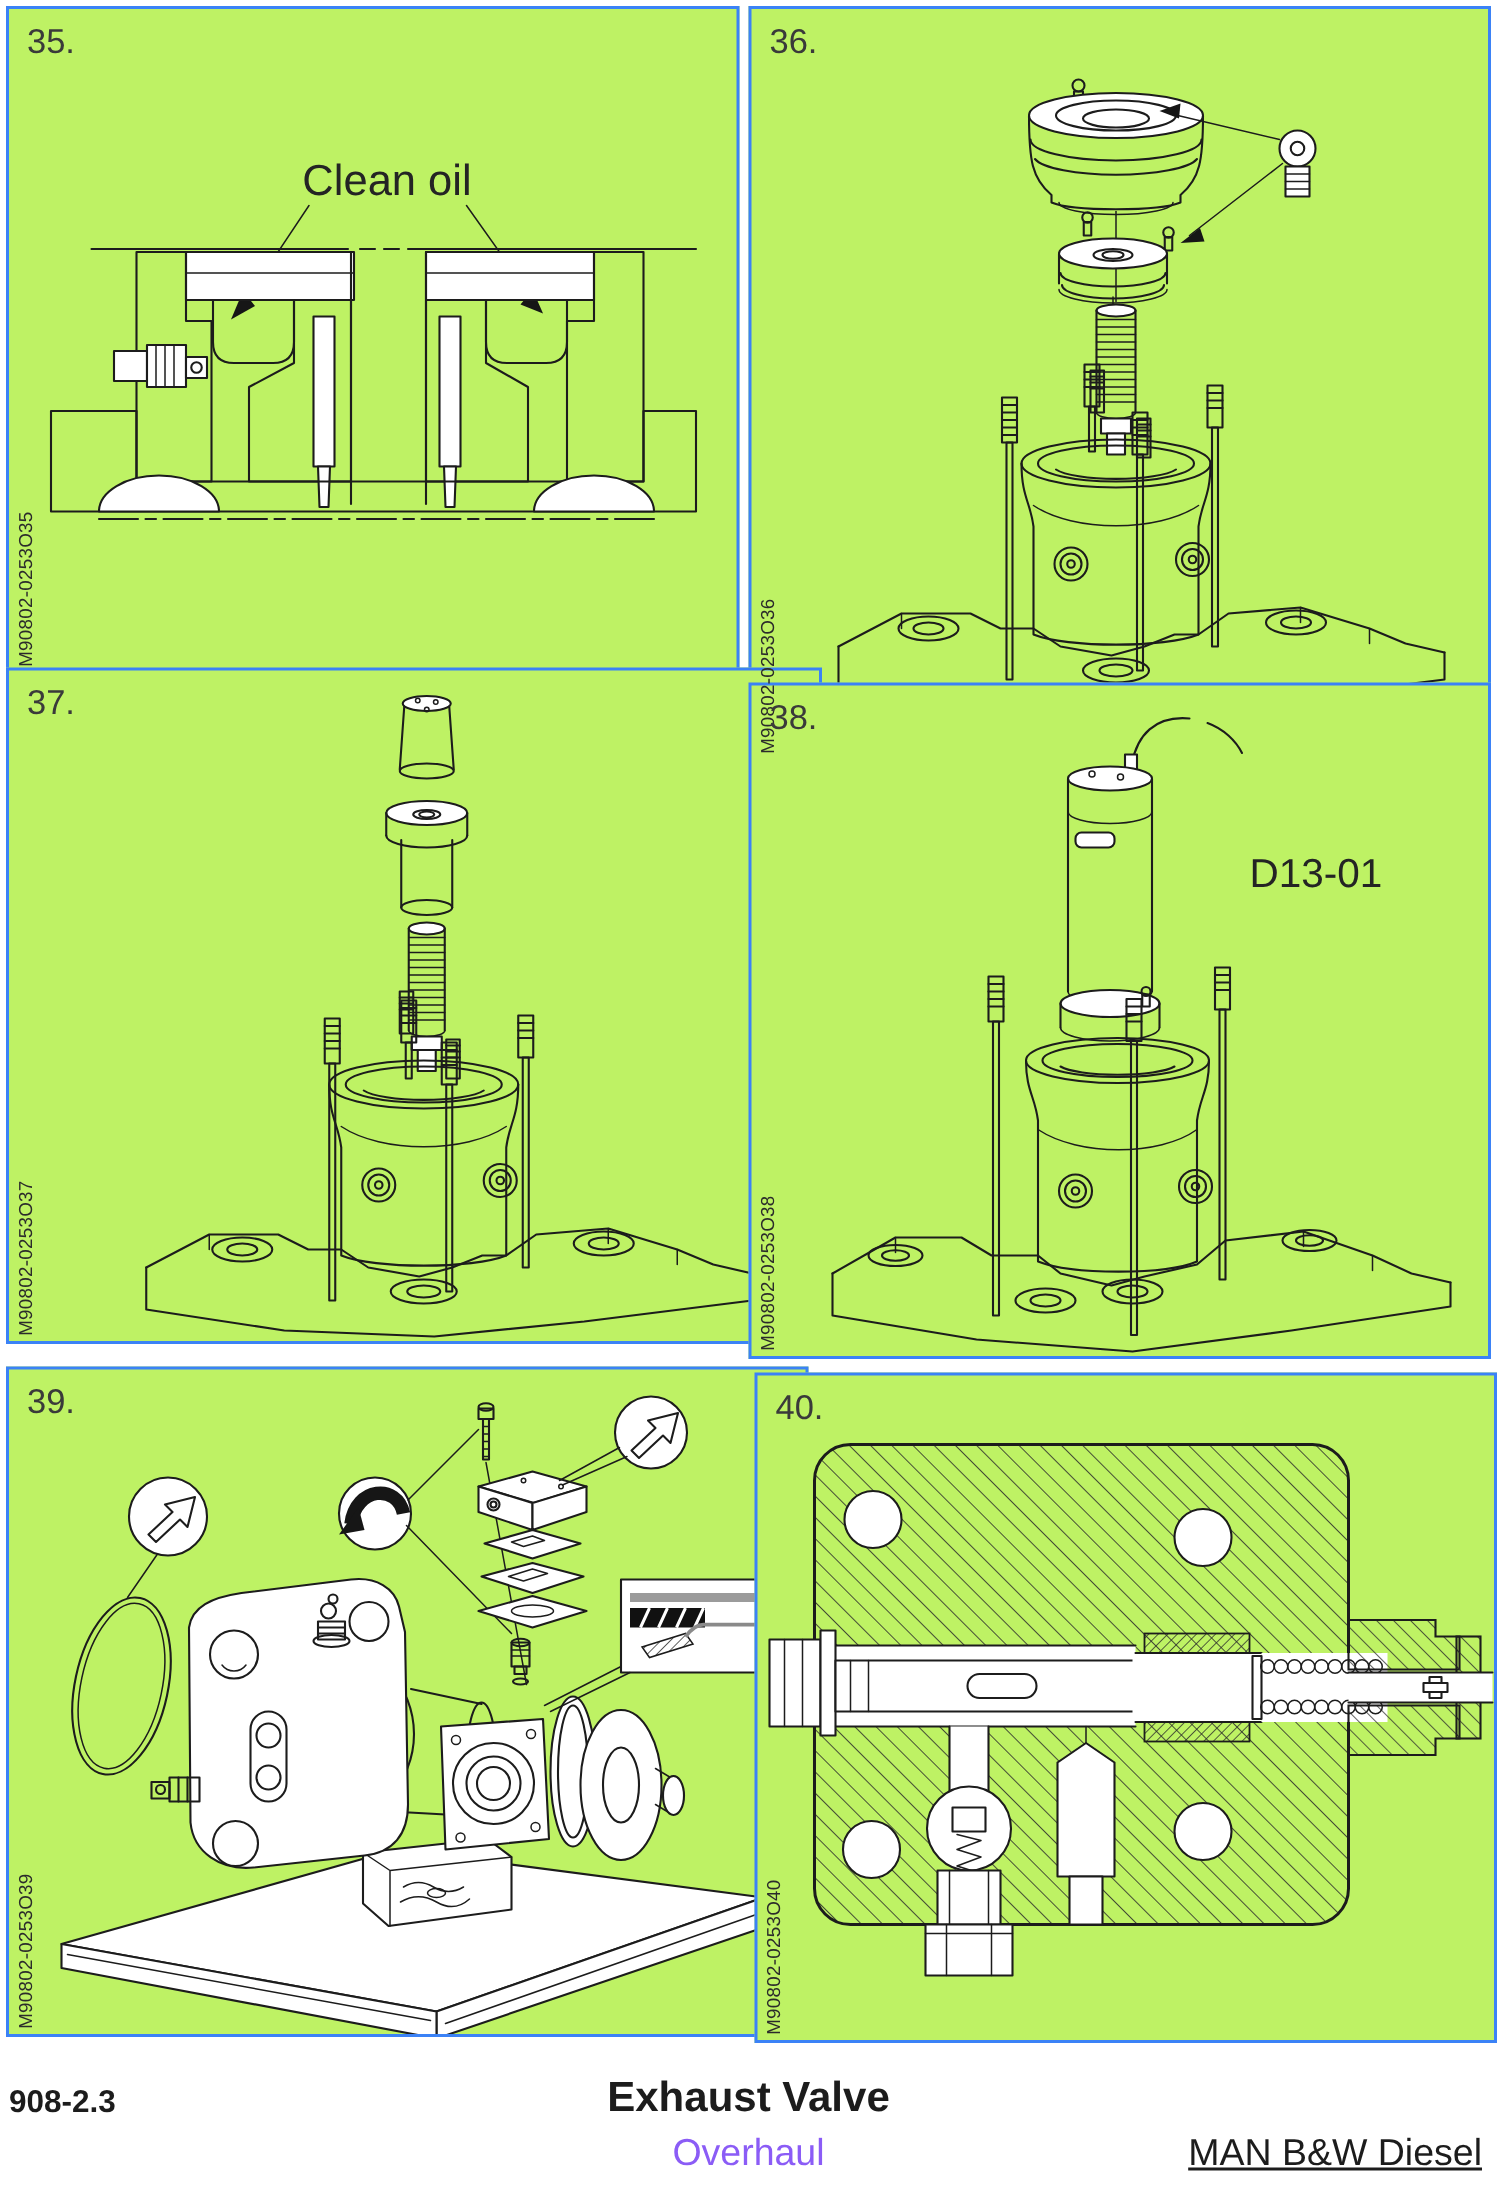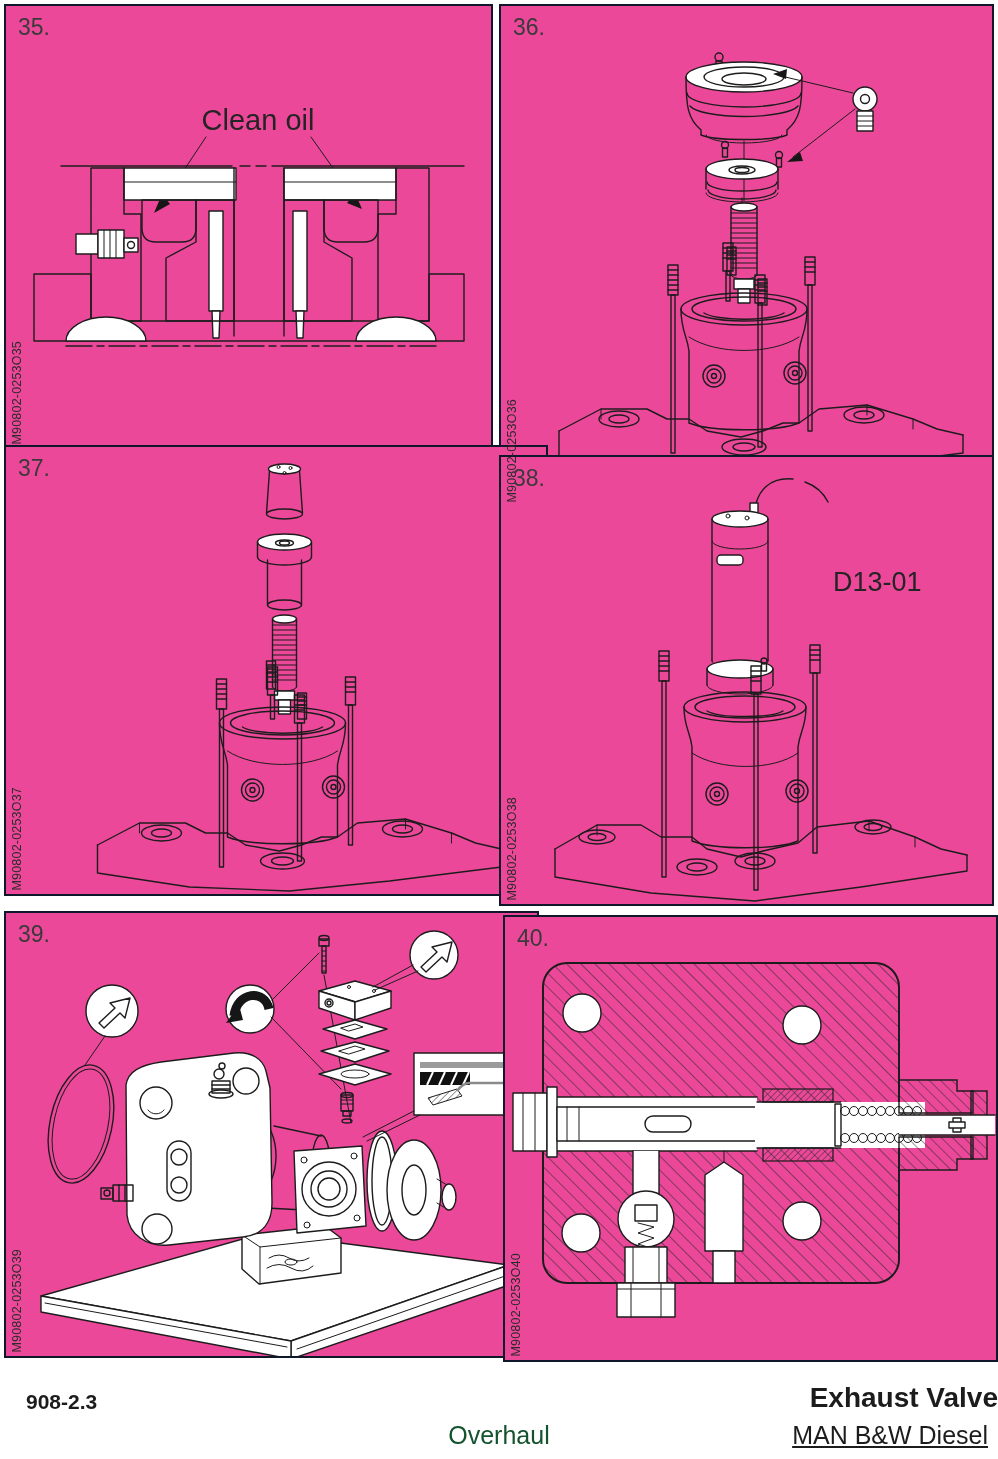--- a/index.html
+++ b/index.html
@@ -1,38 +1,38 @@
 <!DOCTYPE html>
 <html><head>
 <meta charset="utf-8">
 <style>
   html,body{margin:0;padding:0;background:#fff;}
   .page{position:relative;width:998px;height:1459px;background:#fff;
         font-family:"Liberation Sans",sans-serif;color:#231f20;overflow:hidden;}
-  .panel{position:absolute;border:2px solid #0f172a;background:#ec4899;box-sizing:border-box;}
+  .panel{position:absolute;border:2px solid #3b82f6;background:#bef264;box-sizing:border-box;}
   .panel svg{position:absolute;left:0;top:0;width:100%;height:100%;}
   .panel-number{position:absolute;left:12px;top:8px;font-size:23px;color:#3a3a3a;z-index:3;}
   .panel-code{position:absolute;left:4px;bottom:3px;font-size:12.5px;color:#2b2b2b;
               writing-mode:vertical-rl;transform:rotate(180deg);letter-spacing:.2px;z-index:3;}
   .p35{left:4px;top:4px;width:489px;height:446px;}
   .p36{left:499px;top:4px;width:495px;height:504px;}
   .p37{left:4px;top:445px;width:544px;height:451px;}
   .p38{left:499px;top:455px;width:495px;height:451px;padding-left:48px;}
   .p39{left:4px;top:911px;width:535px;height:447px;}
   .p40{left:499px;top:911px;width:495px;height:447px;}
   svg .ln{fill:none;stroke:#1c1c1c;stroke-width:1.4;stroke-linecap:round;stroke-linejoin:round;}
   svg .thin{stroke-width:1;}
   svg .wh{fill:#fff;stroke:#1c1c1c;stroke-width:1.4;stroke-linejoin:round;}
   svg .blk{fill:#161616;stroke:none;}
   svg text{font-family:"Liberation Sans",sans-serif;fill:#242424;}
   .fig-label{font-size:29px;}
   .tool-label{font-size:27px;}
-  .footer-section{position:absolute;left:6px;top:1390px;font-size:21px;font-weight:bold;color:#1c1c1c;margin-left:20px;}
-  .footer-title{position:absolute;left:0;right:0;top:1382px;text-align:right;font-size:28px;font-weight:bold;color:#1c1c1c;}
-  .footer-sub{position:absolute;left:0;right:0;top:1421px;text-align:center;font-size:25px;color:#14532d;}
+  .footer-section{position:absolute;left:6px;top:1390px;font-size:21px;font-weight:bold;color:#1c1c1c;}
+  .footer-title{position:absolute;left:0;right:0;top:1382px;text-align:center;font-size:28px;font-weight:bold;color:#1c1c1c;}
+  .footer-sub{position:absolute;left:0;right:0;top:1421px;text-align:center;font-size:25px;color:#8b5cf6;}
   .footer-brand{position:absolute;right:10px;top:1421px;font-size:25px;color:#1c1c1c;text-decoration:underline;}
 </style>
 </head>
 <body>
 
 <svg width="0" height="0" style="position:absolute">
   <defs>
     <pattern id="hA" width="8" height="8" patternUnits="userSpaceOnUse" patternTransform="rotate(45)">
       <line x1="0" y1="0" x2="0" y2="8" stroke="#2a2a2a" stroke-width="1"></line>
     </pattern>

